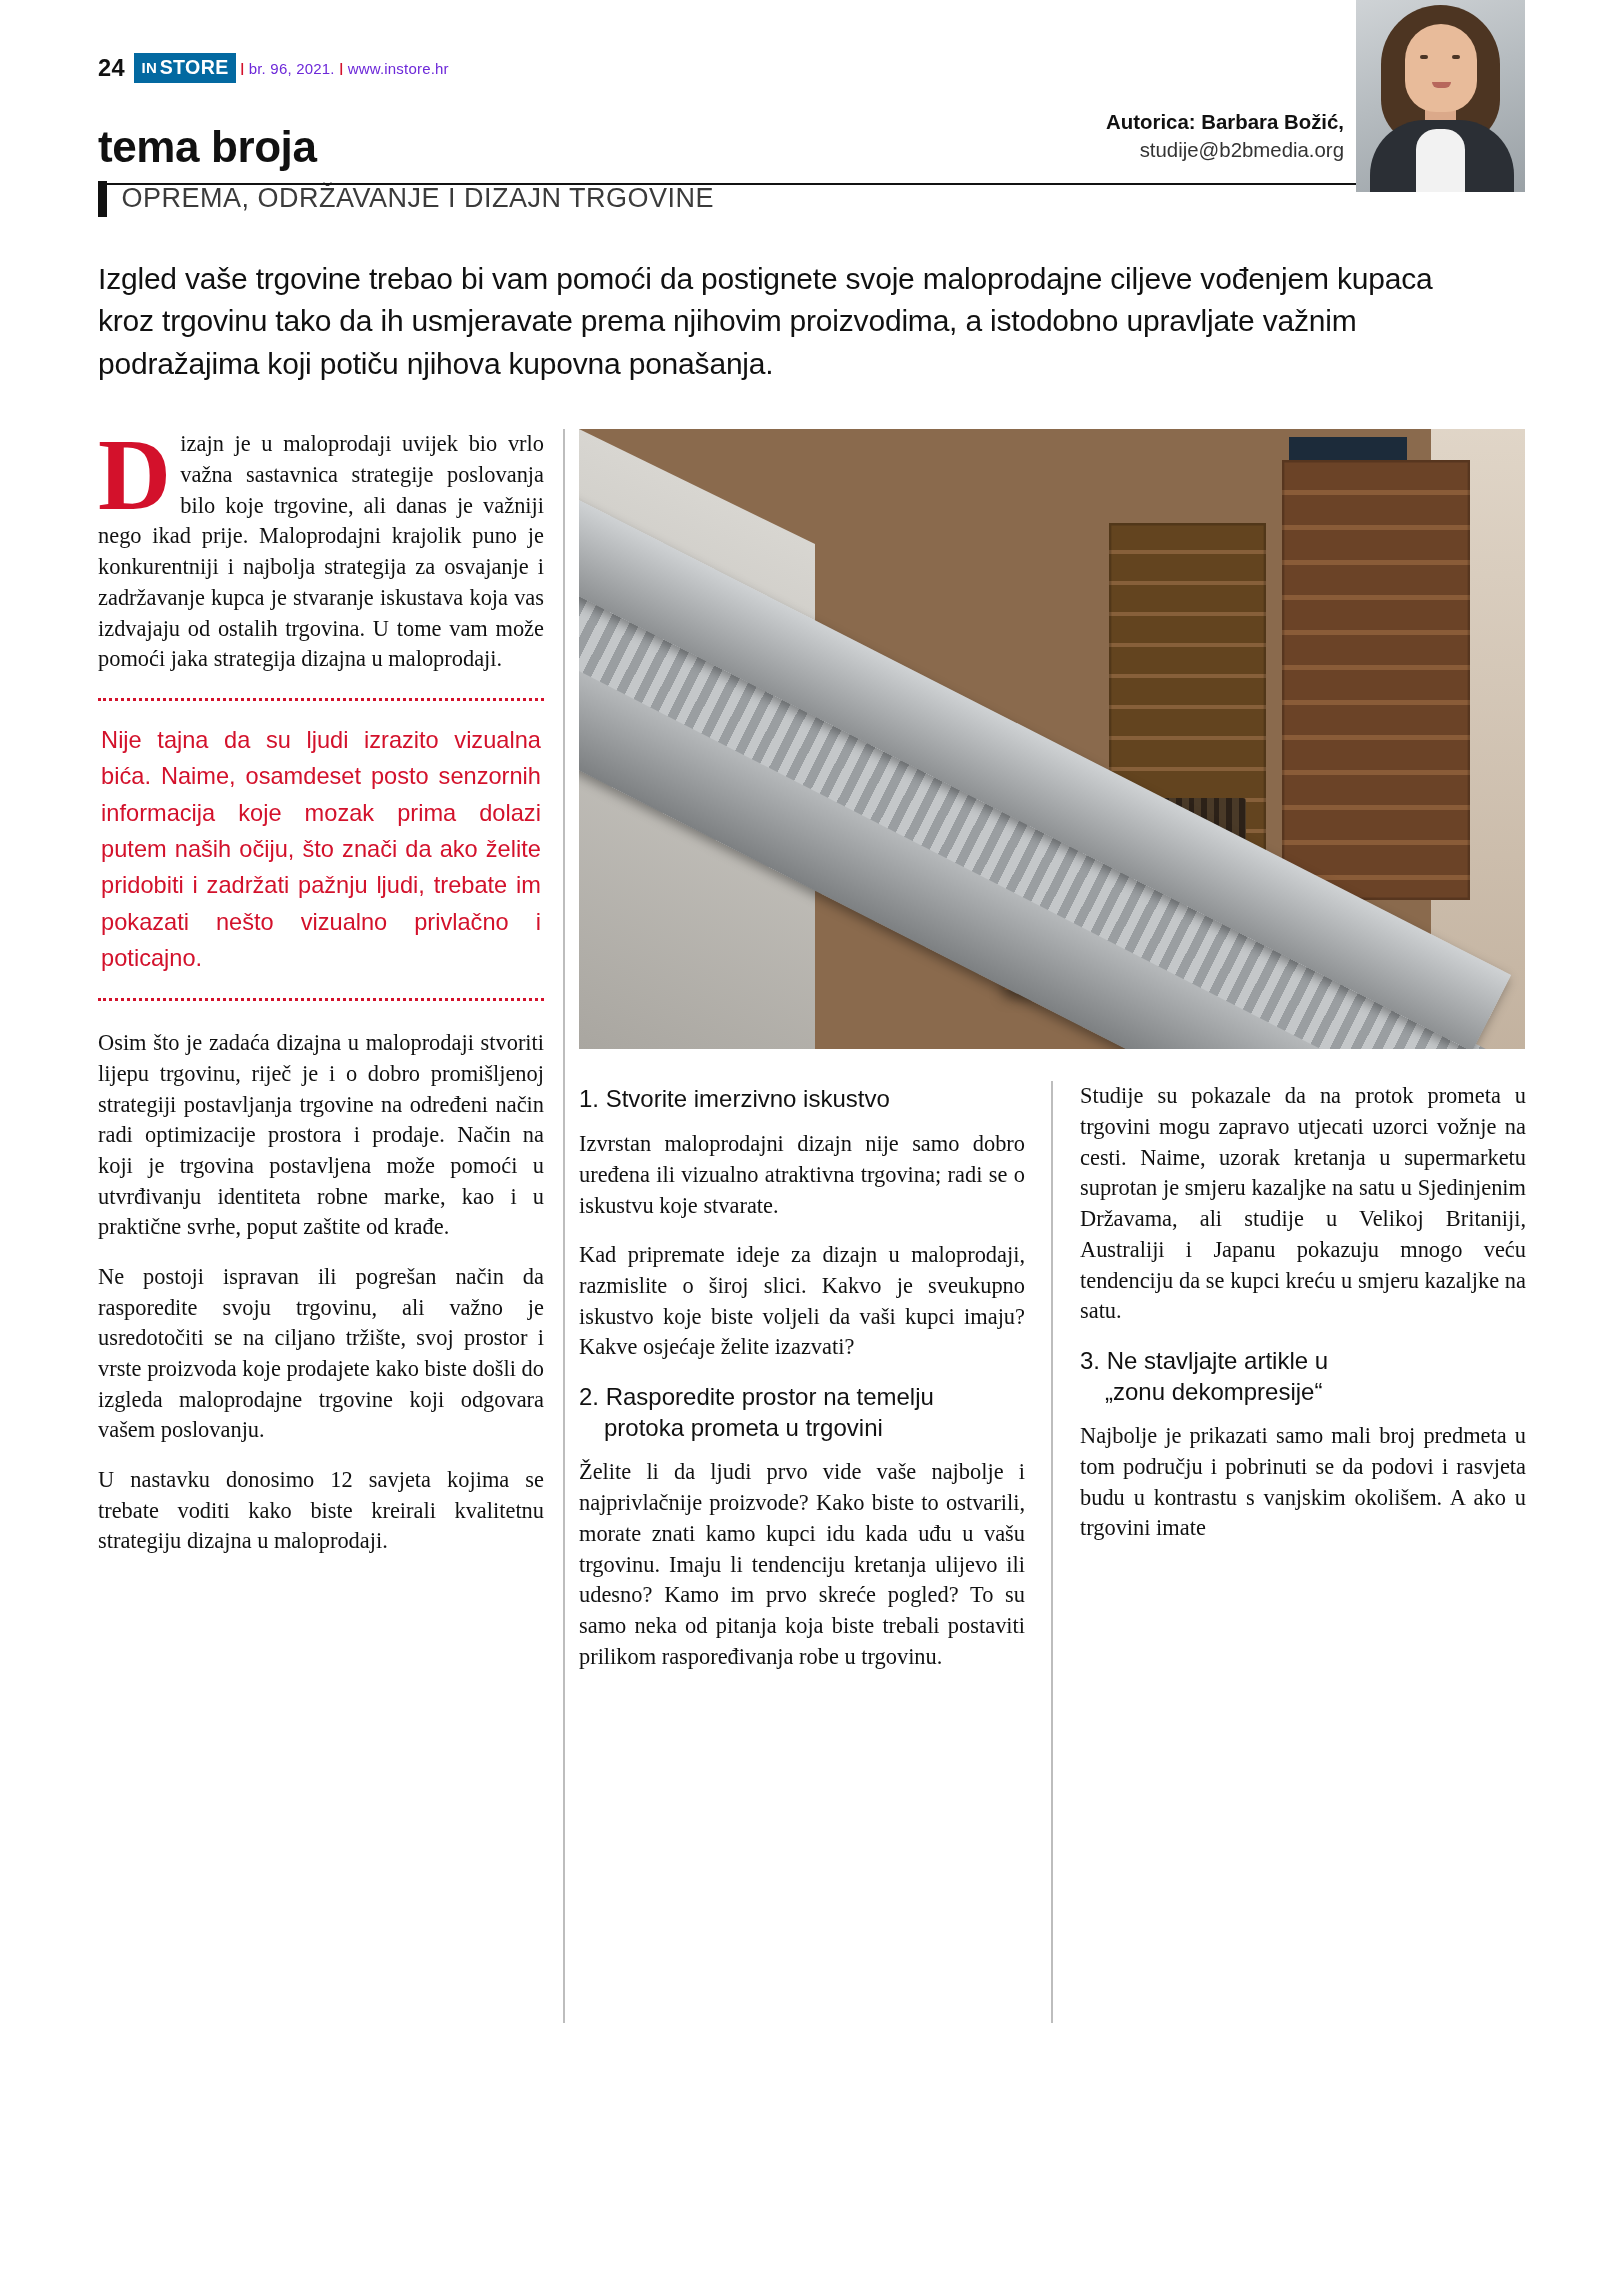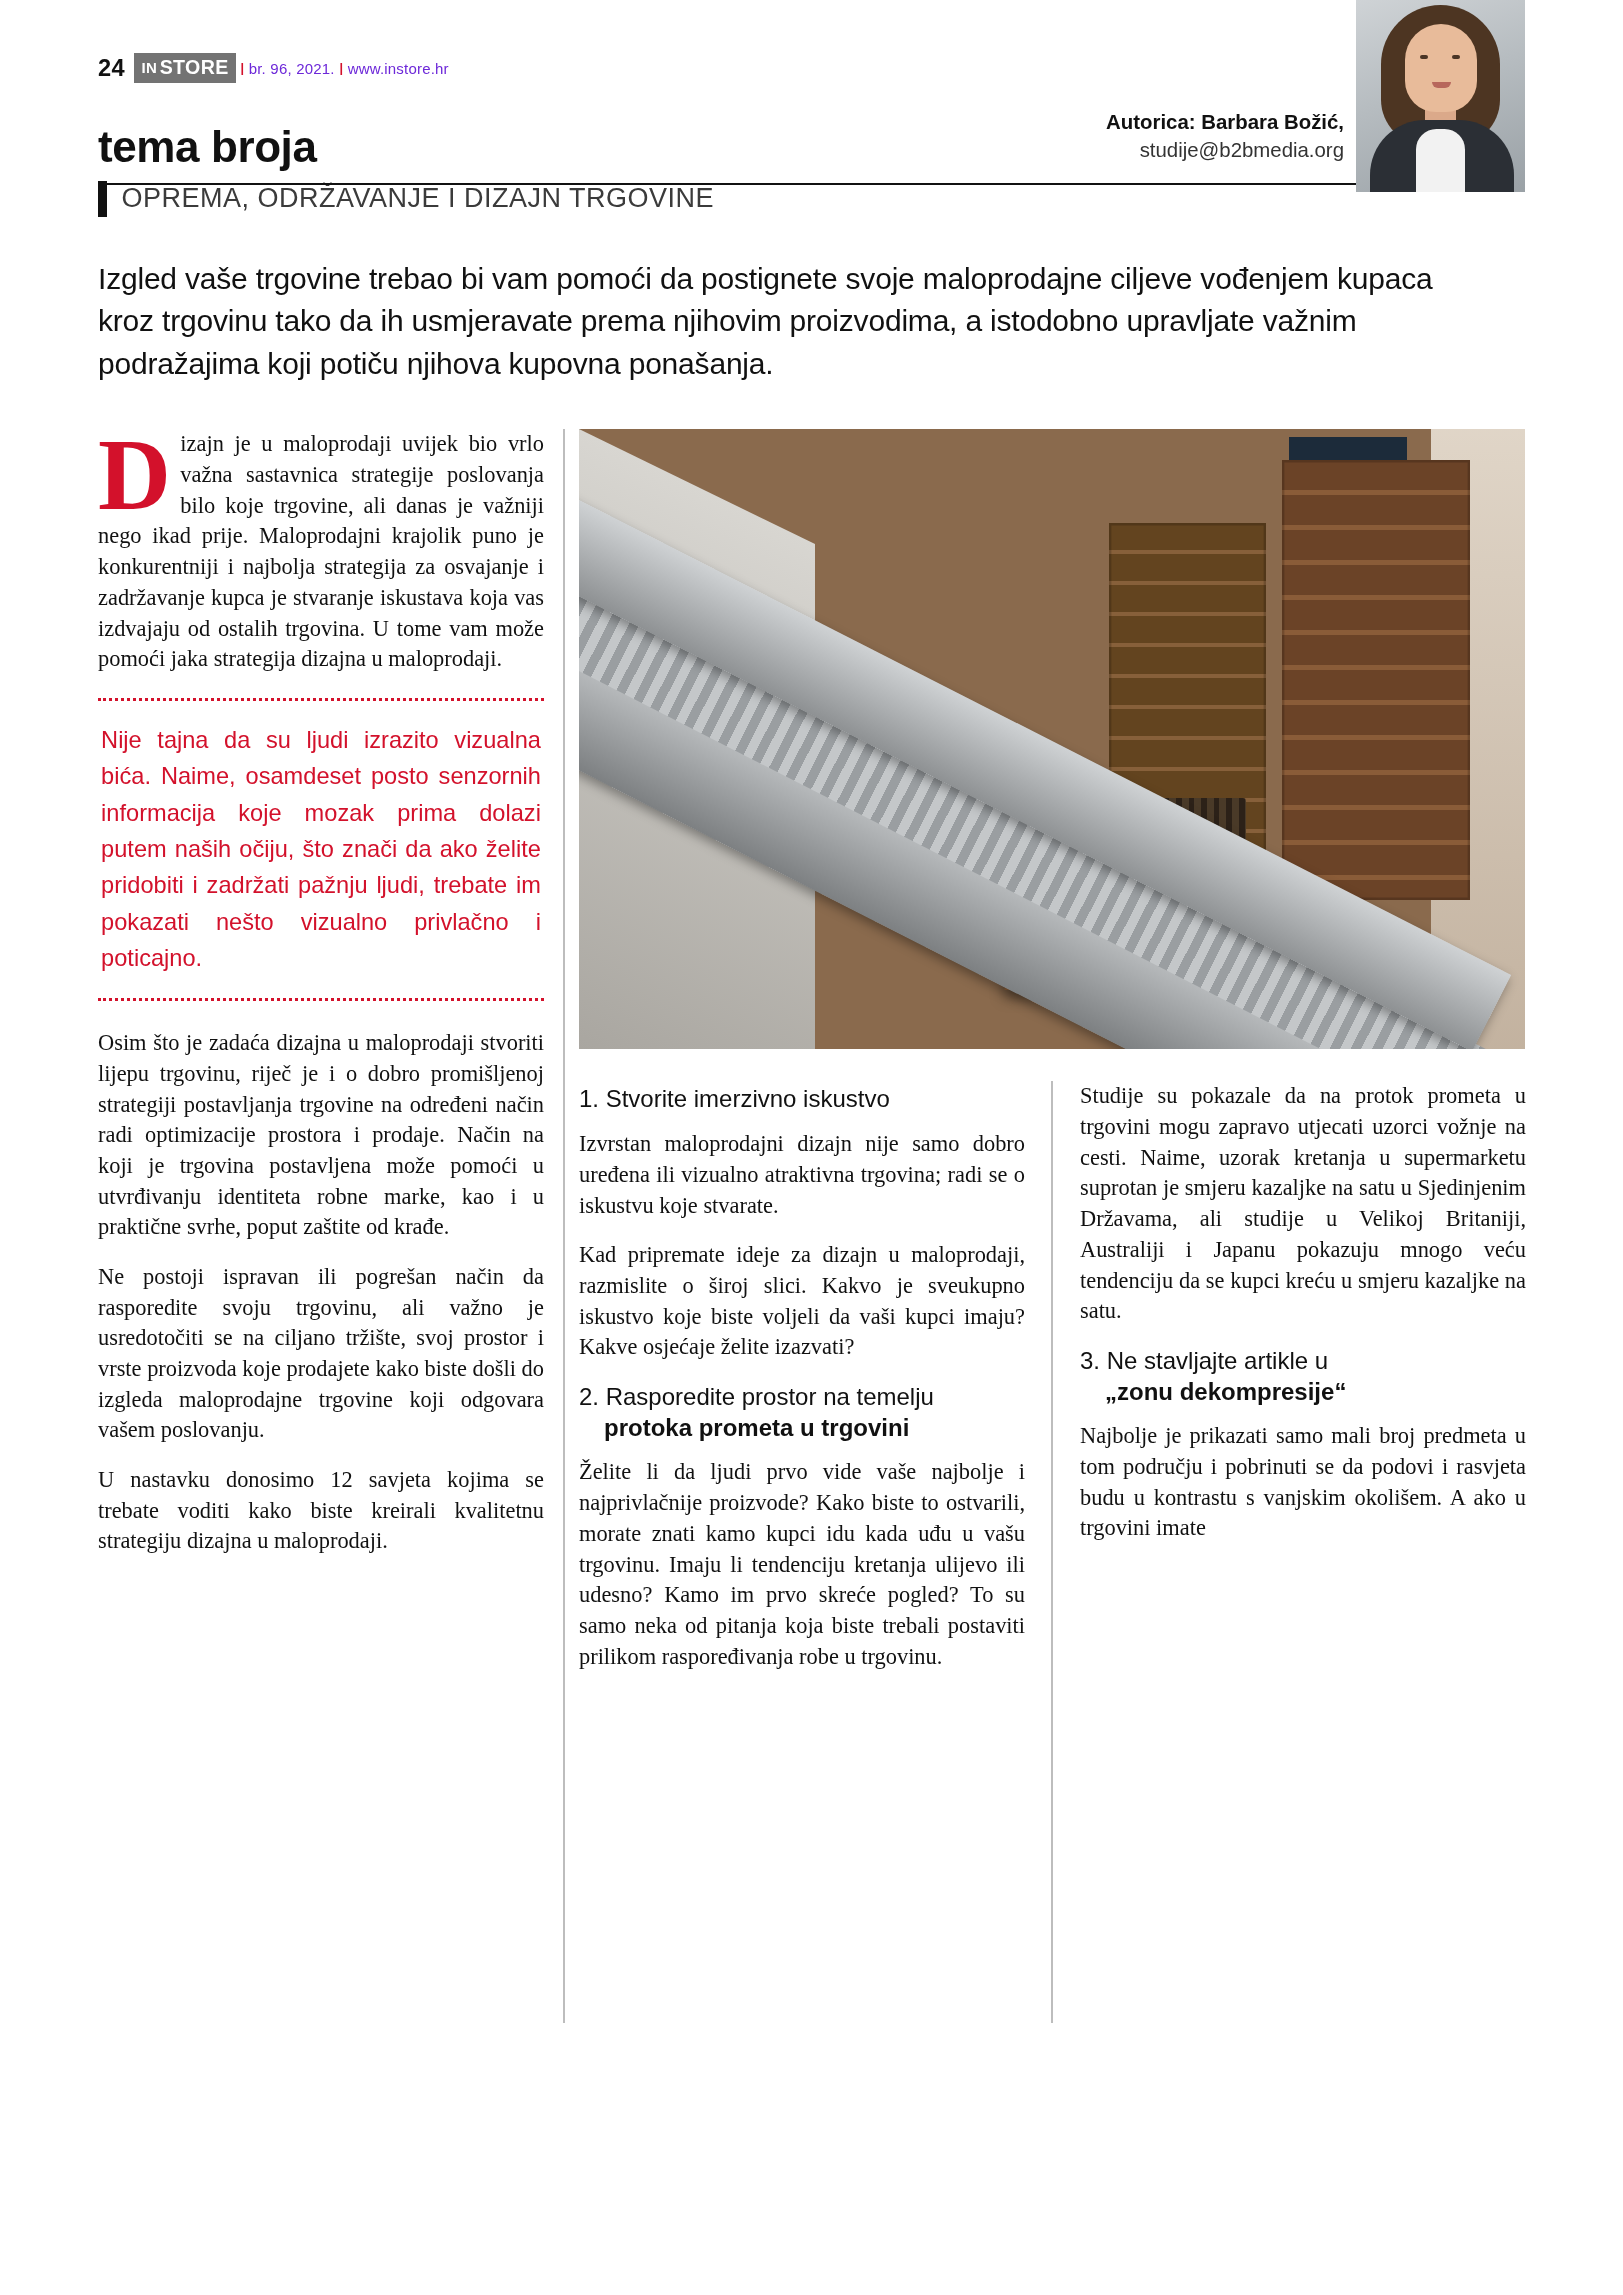--- a/index.html
+++ b/index.html
@@ -33,21 +33,21 @@
     height: 38px;
   }
   .page-num {
     font-weight: bold;
     font-size: 23.6px;
     letter-spacing: 0.4px;
     color: #111;
     margin-right: 9.4px;
   }
   .logo-box {
-    background: #737373;
+    background: #0369a1;
     color: #ffffff;
     font-weight: bold;
     font-size: 19.6px;
     padding: 5.5px 7px 5.5px 7px;
     letter-spacing: 0.4px;
     line-height: 1;
     display: inline-flex;
     align-items: center;
   }
   .logo-in {
@@ -335,21 +335,21 @@
 
   .subhead {
     font-family: "Liberation Sans", sans-serif;
     font-size: 24px;
     font-weight: normal;
     color: #111;
     line-height: 1.28;
     margin: 3.1px 0 14px 0;
     text-align: left;
   }
-  .subhead .sh-l2 { display: block; padding-left: 25px; font-weight: bold; }
+  .subhead .sh-l2 { display: block; padding-left: 25px; }
 
   .colrule {
     position: absolute;
     left: 953px;
     top: 652px;
     width: 1.6px;
     height: 942px;
     background: #bdbdbd;
   }
   .colrule2 {

